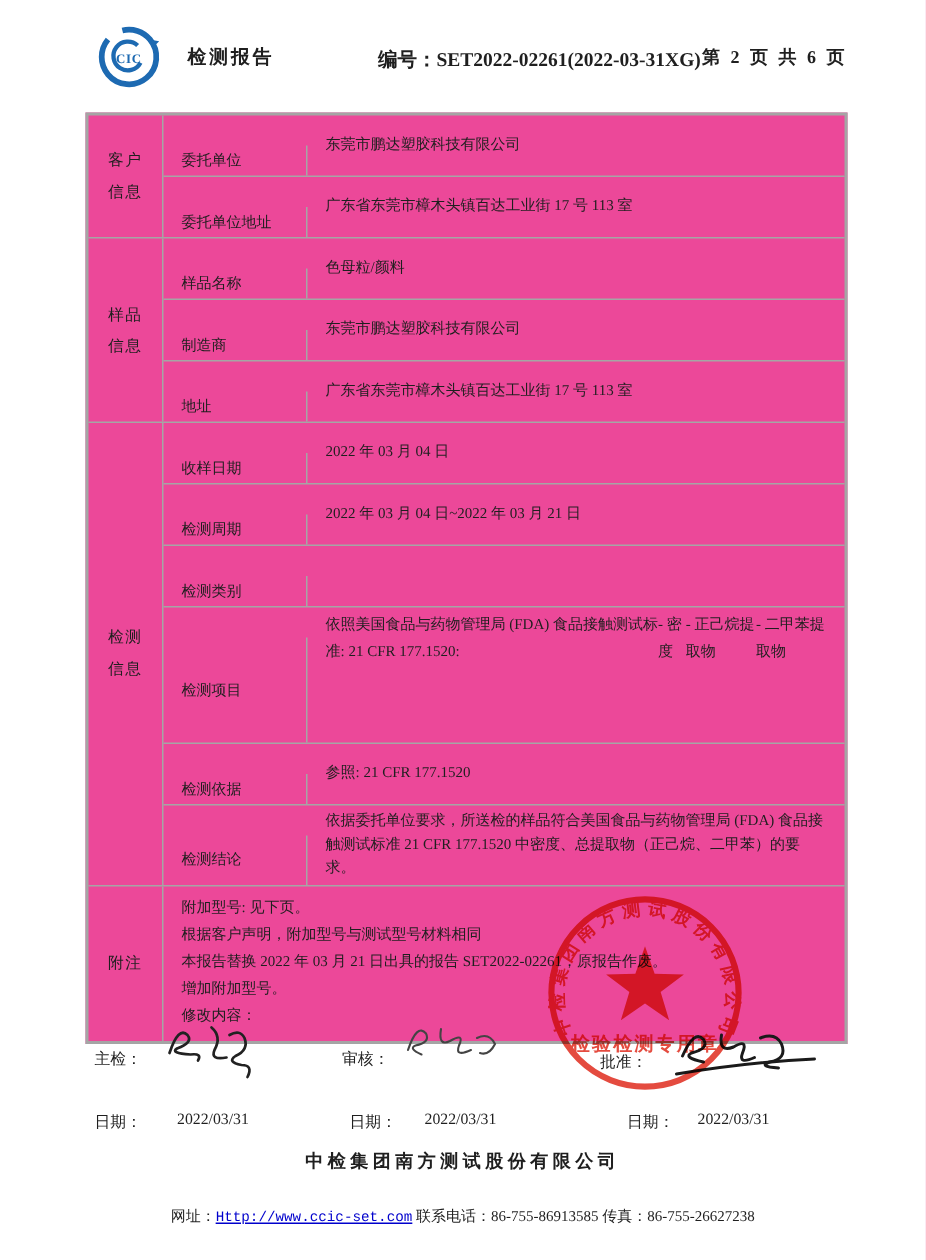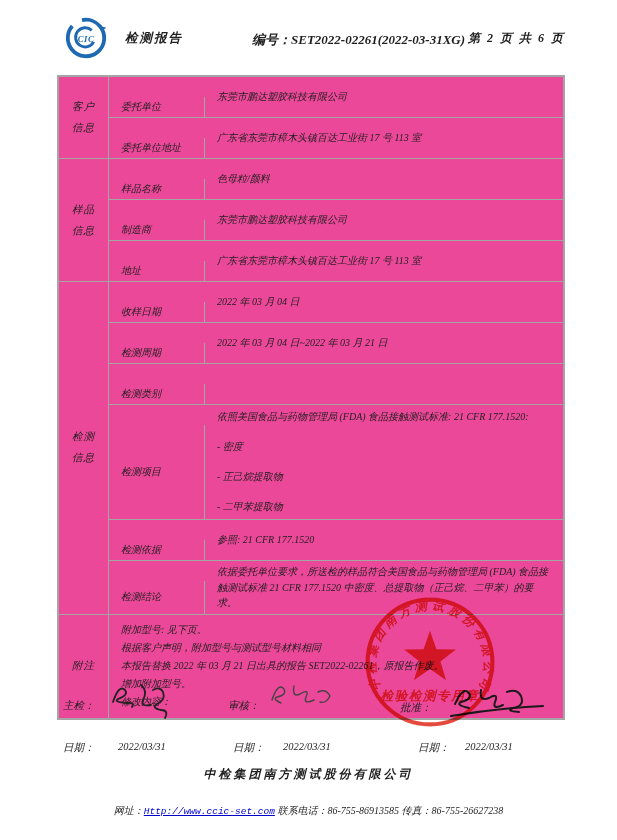--- a/index.html
+++ b/index.html
@@ -3,21 +3,21 @@
 <meta charset="utf-8">
 <style>
   * { box-sizing: border-box; margin: 0; padding: 0; }
   html,body { background:#ffffff; }
   body {
     width:617px; height:840px; position:relative;
     font-family:"Liberation Serif", serif;
     color:#1f1f1f;
     -webkit-font-smoothing:antialiased;
   }
-  .page { position:absolute; inset:0; width:572px; height:840px; background:#fff; overflow:hidden;font-style:italic; }
+  .page { position:absolute; inset:0; width:572px; height:840px; background:#fff; overflow:hidden; }
 
   
   .hdr-logo { position:absolute; left:63px; top:15px; width:46px; height:46px; }
   .hdr-title { position:absolute; left:125px; top:30px; font-size:12.5px; font-weight:bold; letter-spacing:2px; }
   .hdr-no { position:absolute; left:252px; top:31px; font-size:13px; font-weight:bold; }
   .hdr-page { position:absolute; left:468px; top:30px; font-size:12px; font-weight:bold; letter-spacing:2px; }
 
   
   .tbl {
     position:absolute; left:57px; top:75px; width:508px;
@@ -32,21 +32,21 @@
     gap:7px; font-size:10.5px; letter-spacing:1px; text-align:center;
   }
   .grouprows { flex:1; display:flex; flex-direction:column; min-width:0; }
   .row { display:flex; border-top:1px solid #a5a5a5; min-width:0; }
   .row:first-child { border-top:none; }
   .lblcell {
     width:96px; flex:none; border-right:1px solid #a5a5a5;
     display:flex; align-items:center; padding:3px 0 3px 12px; font-size:10px;margin-top:20px;
   }
   .valcell { flex:1; display:flex; align-items:center; padding:3px 12px; font-size:10px; line-height:15.5px; min-width:0; }
-  .valcell.multiline { flex-direction:column; align-items:flex-start; justify-content:center; gap:12px; }
+  .valcell.multiline { flex-direction:row; align-items:flex-start; justify-content:center; gap:0; }
   .valcell.multiline div { line-height:18px; }
   .h34{min-height:34px} .h32{min-height:32px} .h33{min-height:33px}
   .h25{min-height:25px} .h91{min-height:91px} .h24{min-height:24px} .h48{min-height:48px}
   .noteslines { flex:1; padding:6px 12px; font-size:10px; }
   .noteslines div { line-height:18.2px; }
   .notesgroup { min-height:97px; }
 
   
   .siglabel { position:absolute; font-size:10.5px; }
   .sigsvg { position:absolute; }

